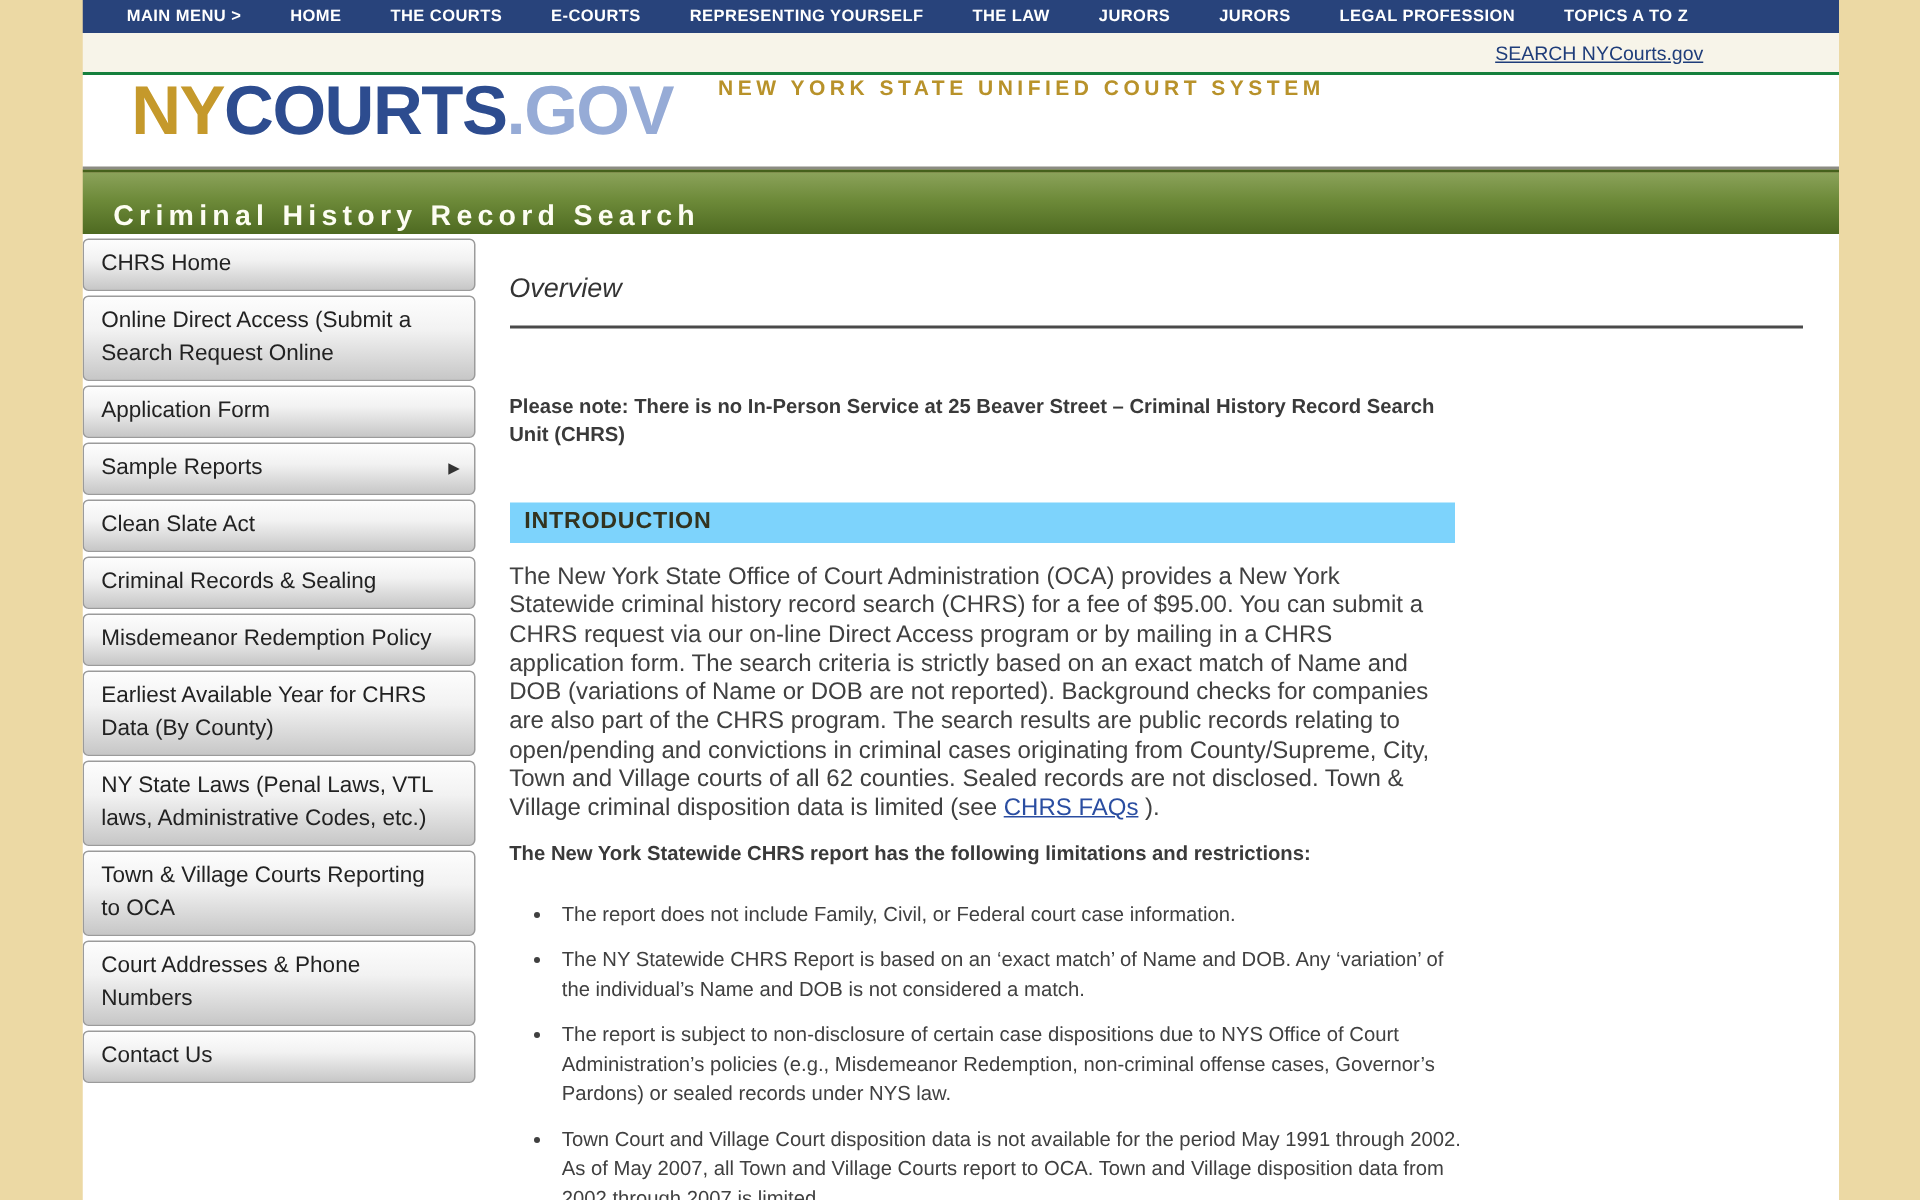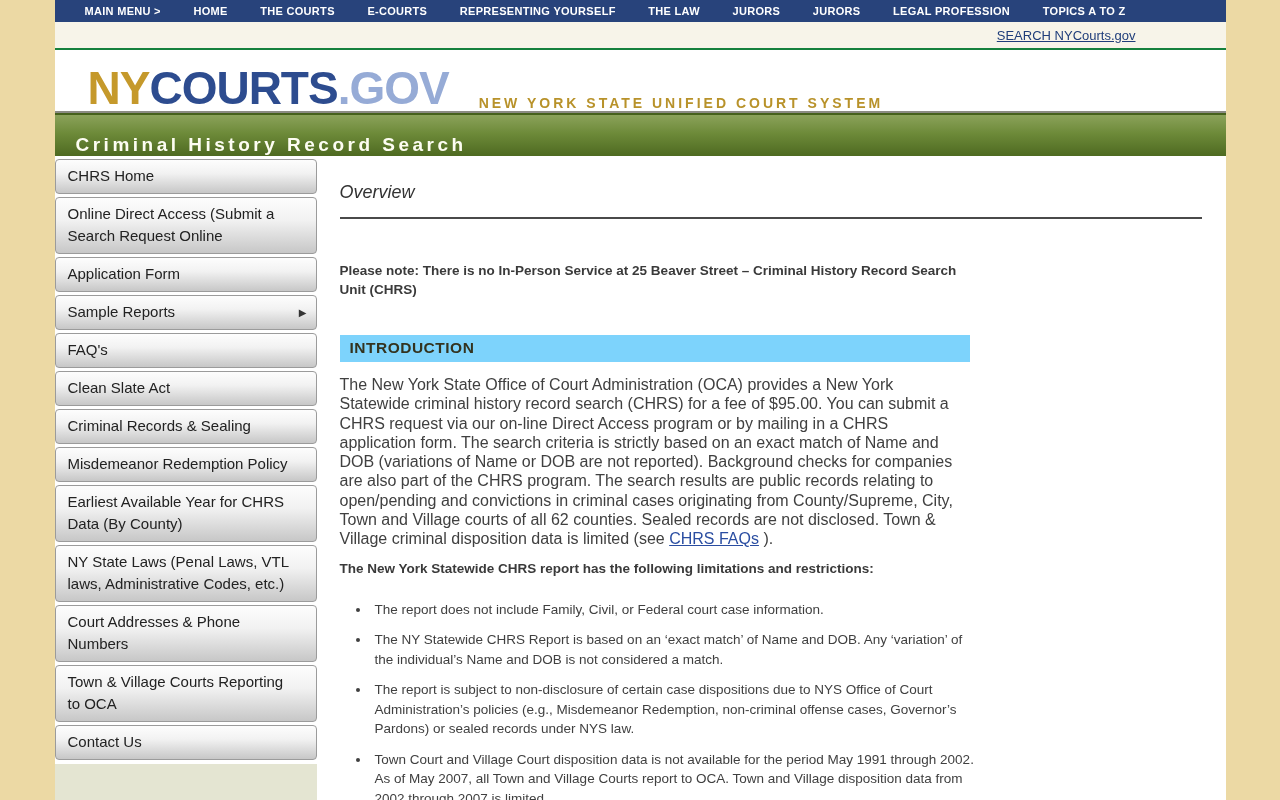--- a/index.html
+++ b/index.html
@@ -33,28 +33,28 @@
     padding-right:90px;
   }
   .searchbar a {
     color:#1f3d7a; font-size:13px; text-decoration:underline; cursor:pointer;
   }
 
   
   .logobar {
     background:#ffffff; height:63px; flex:0 0 63px;
     border-bottom:2px solid #8b8b83;
-    display:flex; align-items:flex-end; padding-left:33px;
+    display:flex; align-items:flex-start; padding-left:33px;
   }
   .logo { font-size:46px; font-weight:bold; letter-spacing:-1px; line-height:1; }
   .logo .ny   { color:#c5992b; }
   .logo .courts { color:#2d4c8f; }
   .logo .gov  { color:#96abd6; }
   .tagline {
-    margin-left:30px; margin-top:16px;
+    margin-left:30px; margin-top:0;
     color:#b8922a; font-size:14px; font-weight:bold; letter-spacing:3px;
     white-space:nowrap;
   }
 
   
   .banner {
     flex:0 0 43px; height:43px;
     background:linear-gradient(to bottom, #8ba25a 0%, #6d8a39 45%, #4e6a21 100%);
     border-top:2px solid #46611c;
     display:flex; align-items:flex-end; padding-left:21px;
@@ -63,21 +63,21 @@
     color:#fdfdf2; font-size:19px; font-weight:bold; letter-spacing:3.5px;
     white-space:nowrap;
   }
 
   
   .content-row { flex:1 1 auto; background:#ffffff; display:flex; overflow:hidden; }
 
   
   .sidebar {
     flex:0 0 262px; width:262px; padding-top:3px;
-    display:flex; flex-direction:column;
+    display:flex; flex-direction:row;
   }
   .side-btn {
     background:linear-gradient(to bottom, #fdfdfd 0%, #f2f2f2 40%, #c7c7c7 100%);
     border:1px solid #9b9b9b; border-radius:4px;
     margin-bottom:3px; padding:5px 24px 6px 12px;
     font-size:15px; color:#222222; line-height:22px;
     position:relative; cursor:pointer;
   }
   .side-btn .submenu-arrow {
     position:absolute; right:9px; top:50%; transform:translateY(-50%);
@@ -177,24 +177,20 @@
           <div class="side-btn">
             <span>Application Form</span>
             
           </div>
 
           <div class="side-btn">
             <span>Sample Reports</span>
             <span class="submenu-arrow">▶</span>
           </div>
 
-          <div class="side-btn">
-            <span>FAQ's</span>
-            
-          </div>
 
           <div class="side-btn">
             <span>Clean Slate Act</span>
             
           </div>
 
           <div class="side-btn">
             <span>Criminal Records &amp; Sealing</span>
             
           </div>
@@ -208,26 +204,26 @@
             <span>Earliest Available Year for CHRS Data (By County)</span>
             
           </div>
 
           <div class="side-btn">
             <span>NY State Laws (Penal Laws, VTL laws, Administrative Codes, etc.)</span>
             
           </div>
 
           <div class="side-btn">
+            <span>Town &amp; Village Courts Reporting to OCA</span>
+            
+          </div>
+
+          <div class="side-btn">
             <span>Court Addresses &amp; Phone Numbers</span>
-            
-          </div>
-
-          <div class="side-btn">
-            <span>Town &amp; Village Courts Reporting to OCA</span>
             
           </div>
 
           <div class="side-btn">
             <span>Contact Us</span>
             
           </div>
         </div>
       <div class="sidebar-panel"></div>
     </aside>

